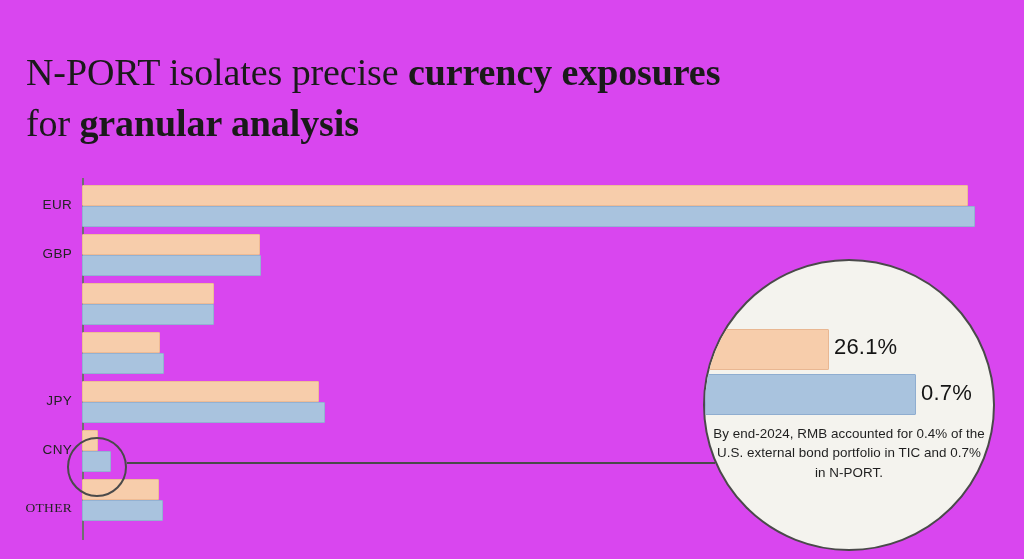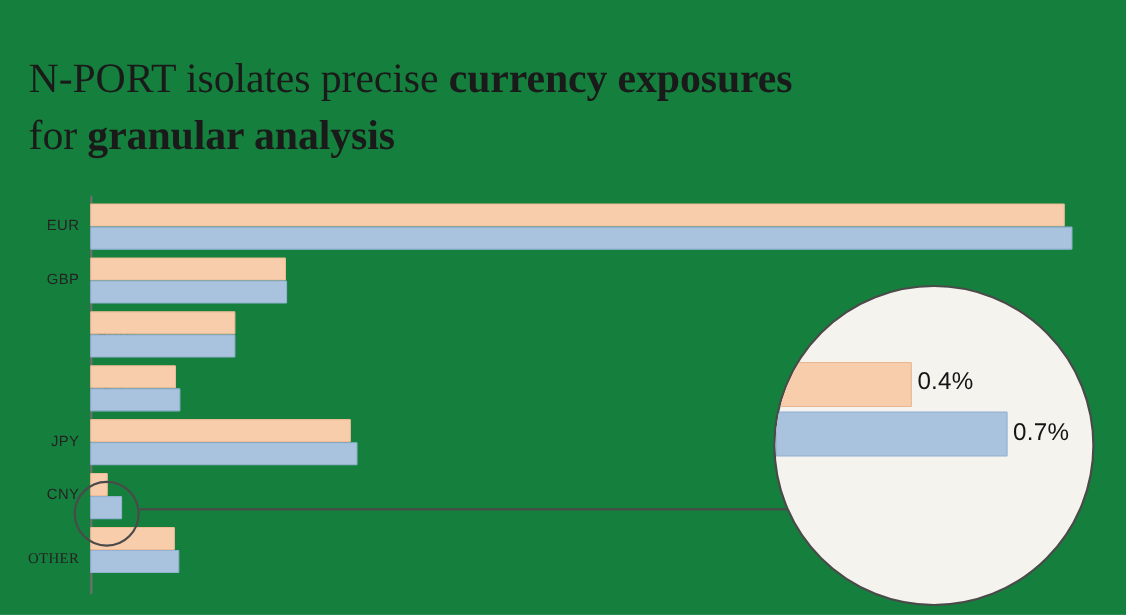--- a/index.html
+++ b/index.html
@@ -10,21 +10,21 @@
   }
   body {
     font-family: "Liberation Sans", sans-serif;
     color: #1e1e1e;
     -webkit-font-smoothing: antialiased;
   }
   #stage {
     position: relative;
     width: 1024px;
     height: 559px;
-    background: #15803d;
+    background: #d946ef;
     overflow: hidden;
   }
 
   
   #title {
     position: absolute;
     left: 26px;
     top: 22px;
     width: 700px;
     font-family: "Liberation Serif", serif;
@@ -164,17 +164,18 @@
 
   <div class="connector" id="connector" style="left: 126.58px; top: 462px; width: 588.006px;"></div>
 
   <div class="circle small" id="small-circle" style="left: 67px; top: 437px; width: 60px; height: 60px;"></div>
 
   <div class="circle big" id="big-circle" style="left: 703px; top: 259px; width: 292px; height: 292px;">
     <div class="zoom-bar tic" id="zoom-tic" style="left: 2px; top: 68px; width: 122px; height: 41px;"></div>
     <div class="zoom-bar nport" id="zoom-nport" style="left: 0px; top: 113px; width: 211px; height: 41px;"></div>
   </div>
 
-  <div class="zoom-value" id="zoom-value-tic" style="left: 834px; top: 334px;">0.4%</div>
+  <div class="zoom-value" id="zoom-value-tic" style="left: 834px; top: 334px;">26.1%</div>
   <div class="zoom-value" id="zoom-value-nport" style="left: 921px; top: 380px; text-align: center;">0.7%</div>
 
+  <div id="callout-caption">By end-2024, RMB accounted for 0.4% of the U.S. external bond portfolio in TIC and 0.7% in N-PORT.</div>
 
 </div>
 
 </body></html>

